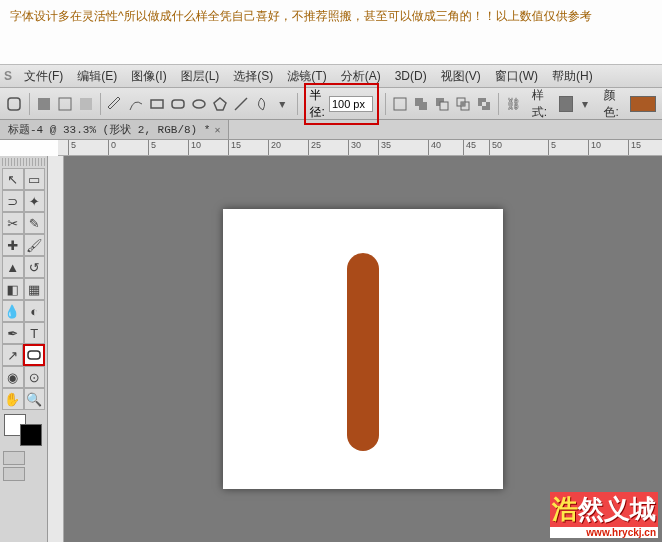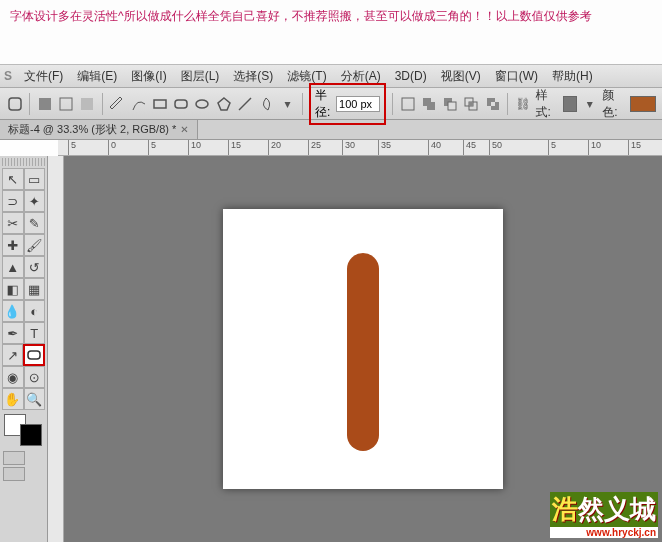--- a/index.html
+++ b/index.html
@@ -1,49 +1,49 @@
 <!DOCTYPE html>
 <html><head>
 <meta charset="utf-8">
 <style>
 * { margin: 0; padding: 0; box-sizing: border-box; }
 body { font-family: "Microsoft YaHei", Arial, sans-serif; font-size: 12px; background: #fefefe; width: 662px; height: 542px; overflow: hidden; position: relative; }
-.top-note { background: #fdfdfd; padding: 8px 10px; color: #be185d; font-size: 12px; height: 64px; }
+.top-note { background: #fdfdfd; padding: 8px 10px; color: #a16207; font-size: 12px; height: 64px; }
 .menu-bar { background: linear-gradient(#e8e8e8, #d6d6d6); height: 24px; display: flex; align-items: center; padding: 0 4px; gap: 2px; border-top: 1px solid #bbb; border-bottom: 1px solid #aaa; }
 .menu-bar span.ps { color: #888; font-weight: bold; margin-right: 4px; }
 .menu-item { padding: 15px 6px; color: #333; cursor: pointer; }
 .options-bar { background: linear-gradient(#e5e5e5, #d2d2d2); height: 32px; display: flex; align-items: center; padding: 0 6px; gap: 4px; border-bottom: 1px solid #999; }
 .opt-sep { width: 1px; height: 22px; background: #aaa; margin: 0 2px; }
 .opt-icon { width: 20px; height: 20px; display: inline-flex; align-items: center; justify-content: center; color: #555; cursor: pointer; }
 .radius-box { border: 2px solid #c00; padding: 2px 4px; display: flex; align-items: center; gap: 4px; }
 .radius-box input { width: 44px; font-size: 11px; border: 1px solid #999; padding: 1px 2px; }
-.style-label { color: #333; margin-left: 0; }
+.style-label { color: #333; margin-left: 6px; }
 .color-swatch { width: 30px; height: 16px; background: #aa5a24; border: 1px solid #666; display: inline-block; }
 .gray-swatch { width: 16px; height: 16px; background: #777; border: 1px solid #666; display: inline-block; }
-.doc-tab { background: #d0d0d0; height: 20px; display: flex; align-items: center; border-bottom: 1px solid #999; }
+.doc-tab { background: #d0d0d0; height: 20px; display: flex; align-items: center; border-bottom: 1px solid #999; font-family: Liberation Mono, monospace; }
 .tab { background: #c8c8c8; padding: 2px 8px; font-size: 11px; color: #333; border-right: 1px solid #999; display: flex; align-items: center; gap: 4px; }
 .tab .close { color: #666; font-size: 10px; }
 .ruler-h { background: #e8e8e8; height: 16px; margin-left: 58px; position: relative; border-bottom: 1px solid #aaa; overflow: hidden; font-size: 9px; color: #555; }
 .ruler-h .tick { position: absolute; top: 0; height: 16px; border-left: 1px solid #888; padding-left: 2px; }
 .main { display: flex; height: 386px; }
 .toolbox { width: 48px; background: #d4d4d4; border-right: 1px solid #999; padding: 2px; }
 .tool-grip { height: 8px; background: repeating-linear-gradient(90deg, #aaa, #aaa 1px, transparent 1px, transparent 3px); margin-bottom: 2px; }
 .tool-row { display: flex; }
 .tool { width: 22px; height: 22px; border: 1px solid #aaa; background: #ddd; display: flex; align-items: center; justify-content: center; cursor: pointer; color: #444; font-size: 13px; }
 .tool.sel { background: #fff; border: 2px solid #c00; }
 .fgbg { width: 42px; height: 32px; position: relative; margin: 4px 2px; }
 .fg { position: absolute; width: 22px; height: 22px; background: #fff; border: 1px solid #666; top: 0; left: 0; }
 .bg { position: absolute; width: 22px; height: 22px; background: #000; border: 1px solid #666; bottom: 0; right: 4px; }
 .mini { width: 22px; height: 14px; border: 1px solid #999; background: #ccc; margin: 1px; }
 .ruler-v { width: 16px; background: #e8e8e8; border-right: 1px solid #aaa; }
 .canvas-area { flex: 1; background: #7a7a7a; display: flex; align-items: center; justify-content: center; position: relative; overflow: hidden; }
 .canvas { width: 280px; height: 280px; background: #fff; box-shadow: 0 0 8px rgba(0,0,0,0.5); position: relative; }
 .shape { position: absolute; left: 50%; top: 44px; transform: translateX(-50%); width: 32px; height: 198px; background: #aa4b19; border-radius: 16px; }
 .watermark { position: absolute; right: 4px; bottom: 4px; text-align: right; }
-.wm-cn { color: #fff; font-size: 26px; font-weight: bold; background: #4d7c0f; padding: 0 2px; display: inline-block; text-shadow: 1px 1px 0 #800; margin-top: 24px; }
+.wm-cn { color: #fff; font-size: 26px; font-weight: bold; background: #ef4444; padding: 0 2px; display: inline-block; text-shadow: 1px 1px 0 #800; margin-top: 24px; }
 .wm-cn .huang { color: #ffe84a; }
 .wm-url { color: #d81e06; font-size: 10px; font-weight: bold; background: #fff; padding: 0 2px; display: block; }
 svg { display: block; }
 </style>
 </head>
 <body>
 
 <div class="top-note">
   <span>字体设计多在灵活性^所以做成什么样全凭自己喜好，不推荐照搬，甚至可以做成三角的！！以上数值仅供参考</span>
 </div>
@@ -181,21 +181,21 @@
 </div>
 
 <div class="ruler-h">
   <span class="tick" style="left:10px">5</span>
   <span class="tick" style="left:50px">0</span>
   <span class="tick" style="left:90px">5</span>
   <span class="tick" style="left:130px">10</span>
   <span class="tick" style="left:170px">15</span>
   <span class="tick" style="left:210px">20</span>
   <span class="tick" style="left:250px">25</span>
-  <span class="tick" style="left:284px">30</span>
+  <span class="tick" style="left:290px">30</span>
   <span class="tick" style="left:320px">35</span>
   <span class="tick" style="left:370px">40</span>
   <span class="tick" style="left:405px">45</span>
   <span class="tick" style="left:431px">50</span>
   <span class="tick" style="left:490px">5</span>
   <span class="tick" style="left:530px">10</span>
   <span class="tick" style="left:570px">15</span>
 </div>
 
 <div class="main">

